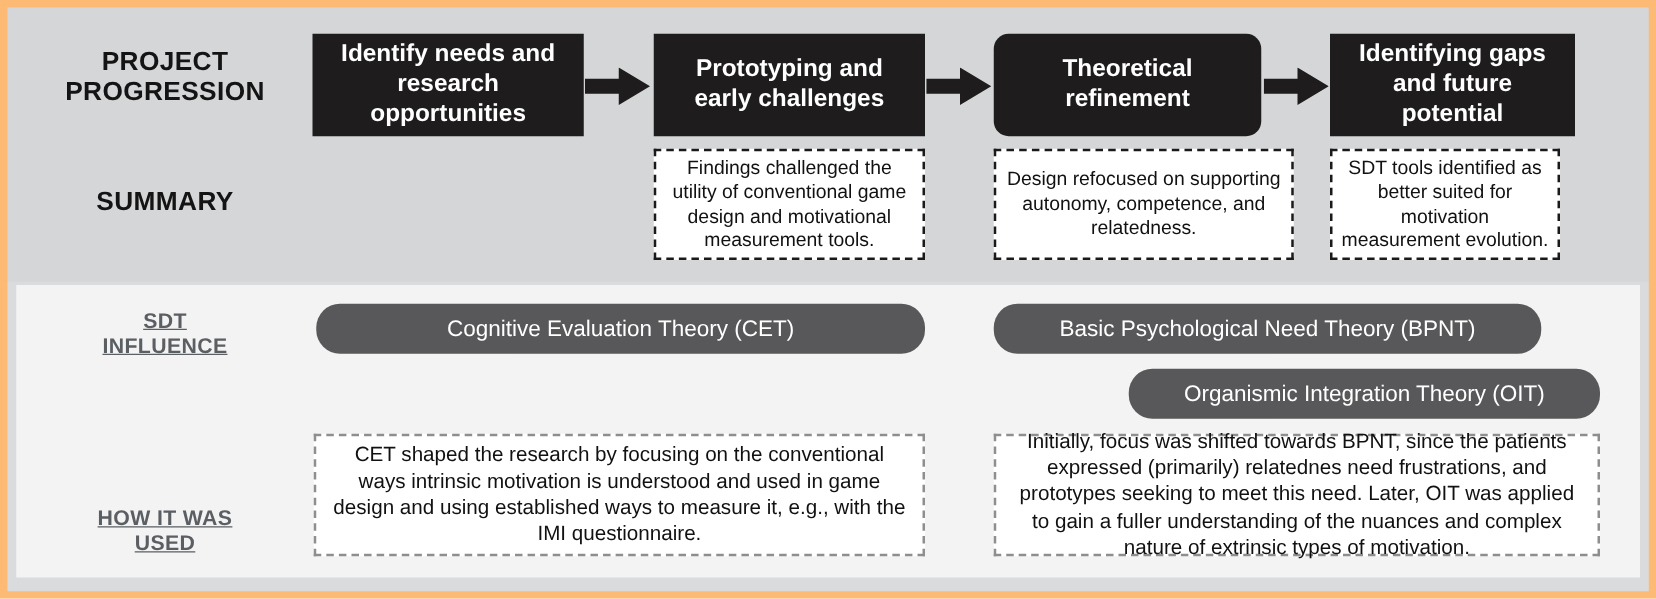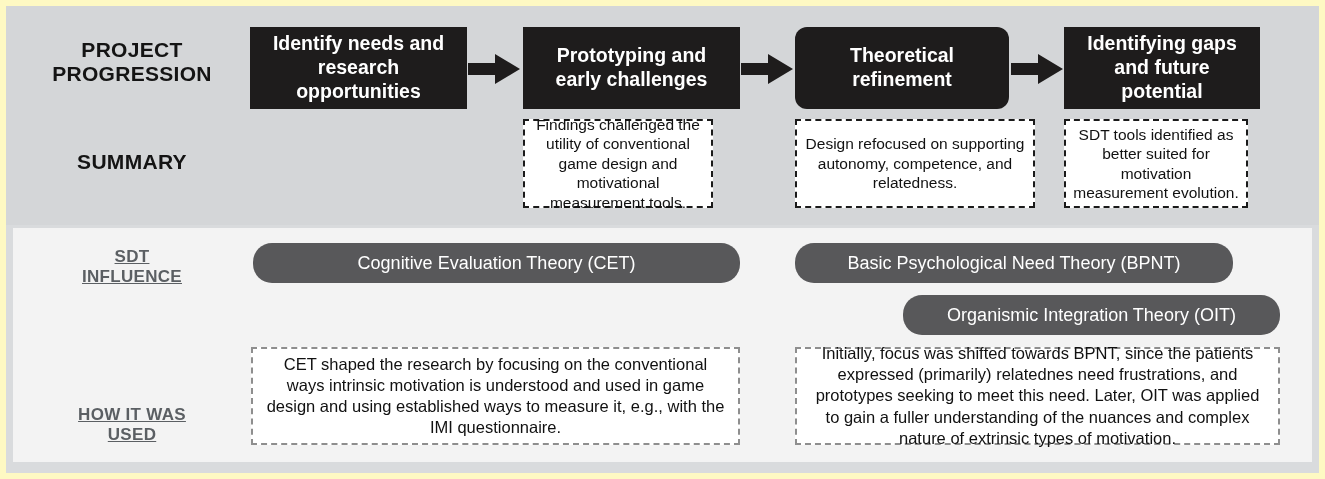--- a/index.html
+++ b/index.html
@@ -8,21 +8,21 @@
     background: #ffffff;
   }
   body {
     font-family: "Liberation Sans", sans-serif;
   }
 
   #figure {
     position: relative;
     width: 1325px;
     height: 479px;
-    background: #fef9c3;
+    background: #fdba74;
     overflow: hidden;
   }
 
   
   .panel-top {
     position: absolute;
     left: 6px;
     top: 6px;
     width: 1313px;
     height: 219px;
@@ -117,21 +117,21 @@
     justify-content: center;
     text-align: center;
     font-size: 15.5px;
     line-height: 1.25;
     color: #111111;
     padding: 3px 7px;
   }
   .summary-box span { display: block; }
 
   #summary-0 { left: 250px;  width: 217px; }
-  #summary-1 { left: 523px;  width: 190px; }
+  #summary-1 { left: 523px;  width: 217px; }
   #summary-2 { left: 795px;  width: 240px; justify-content: center; }
   #summary-3 { left: 1064px; width: 184px; }
 
   
   .theory-bar {
     position: absolute;
     background: #58585a;
     color: #ffffff;
     font-size: 18px;
     display: flex;

